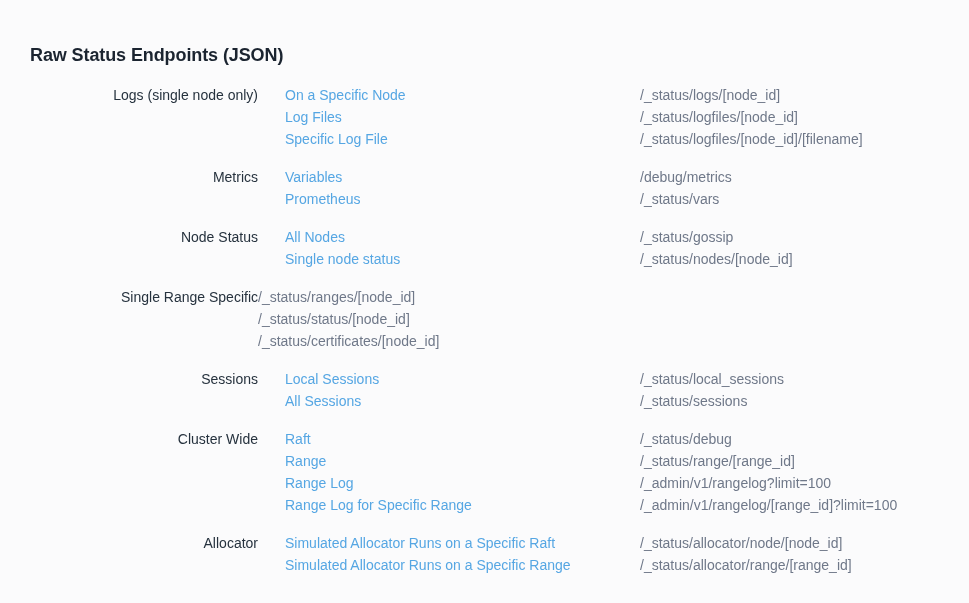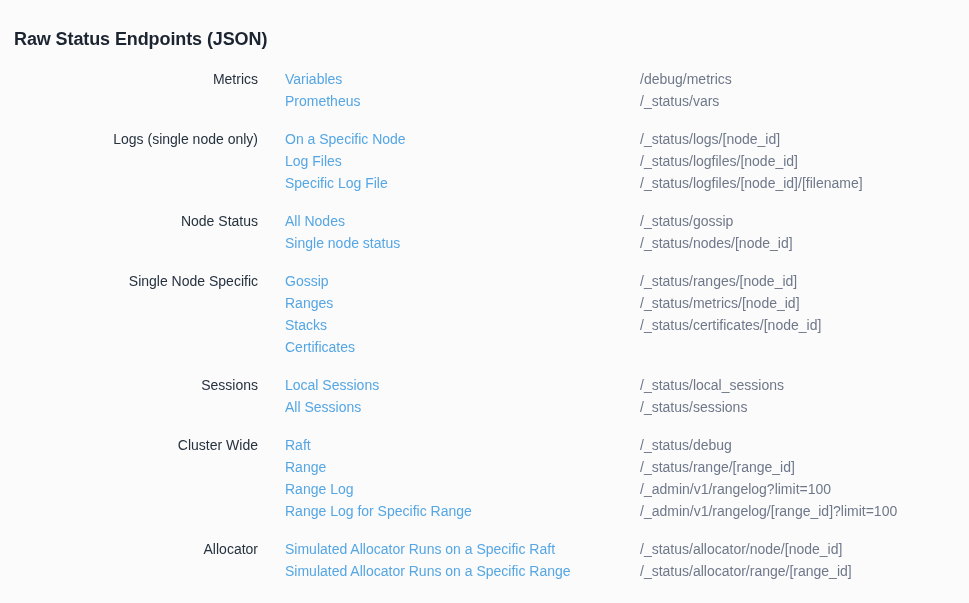--- a/index.html
+++ b/index.html
@@ -15,21 +15,21 @@
     padding: 0;
   }
   body {
     width: 969px;
     height: 603px;
     background: var(--bg-color);
     font-family: "Liberation Sans", "DejaVu Sans", sans-serif;
     overflow: hidden;
   }
   h1.page-title {
-    margin: 0;
+    margin: 16px;
     padding: 27px 0 0 14px;
     font-size: 18px;
     line-height: 24px;
     font-weight: 700;
     color: var(--title-color);
     letter-spacing: -0.1px;
   }
   #sections {
     margin-top: 17px;
   }
@@ -71,68 +71,62 @@
   }
 </style>
 </head>
 <body>
 
 <main>
   <h1 class="page-title">Raw Status Endpoints (JSON)</h1>
 
   <div id="sections">
   <section class="section">
-    <div class="cat">Metrics</div>
-    <div class="links">
-          <a class="link-row" href="#">Variables</a>
-          <a class="link-row" href="#">Prometheus</a>
-        </div>
-    <div class="paths">
-          <div class="path-row">/debug/metrics</div>
-          <div class="path-row">/_status/vars</div>
-        </div>
-  </section>
-
-  <section class="section">
     <div class="cat">Logs (single node only)</div>
     <div class="links">
           <a class="link-row" href="#">On a Specific Node</a>
           <a class="link-row" href="#">Log Files</a>
           <a class="link-row" href="#">Specific Log File</a>
         </div>
     <div class="paths">
           <div class="path-row">/_status/logs/[node_id]</div>
           <div class="path-row">/_status/logfiles/[node_id]</div>
           <div class="path-row">/_status/logfiles/[node_id]/[filename]</div>
+        </div>
+  </section>
+
+  <section class="section">
+    <div class="cat">Metrics</div>
+    <div class="links">
+          <a class="link-row" href="#">Variables</a>
+          <a class="link-row" href="#">Prometheus</a>
+        </div>
+    <div class="paths">
+          <div class="path-row">/debug/metrics</div>
+          <div class="path-row">/_status/vars</div>
         </div>
   </section>
 
   <section class="section">
     <div class="cat">Node Status</div>
     <div class="links">
           <a class="link-row" href="#">All Nodes</a>
           <a class="link-row" href="#">Single node status</a>
         </div>
     <div class="paths">
           <div class="path-row">/_status/gossip</div>
           <div class="path-row">/_status/nodes/[node_id]</div>
         </div>
   </section>
 
   <section class="section">
-    <div class="cat">Single Node Specific</div>
-    <div class="links">
-          <a class="link-row" href="#">Gossip</a>
-          <a class="link-row" href="#">Ranges</a>
-          <a class="link-row" href="#">Stacks</a>
-          <a class="link-row" href="#">Certificates</a>
-        </div>
+    <div class="cat">Single Range Specific</div>
     <div class="paths">
           <div class="path-row">/_status/ranges/[node_id]</div>
-          <div class="path-row">/_status/metrics/[node_id]</div>
+          <div class="path-row">/_status/status/[node_id]</div>
           <div class="path-row">/_status/certificates/[node_id]</div>
         </div>
   </section>
 
   <section class="section">
     <div class="cat">Sessions</div>
     <div class="links">
           <a class="link-row" href="#">Local Sessions</a>
           <a class="link-row" href="#">All Sessions</a>
         </div>

